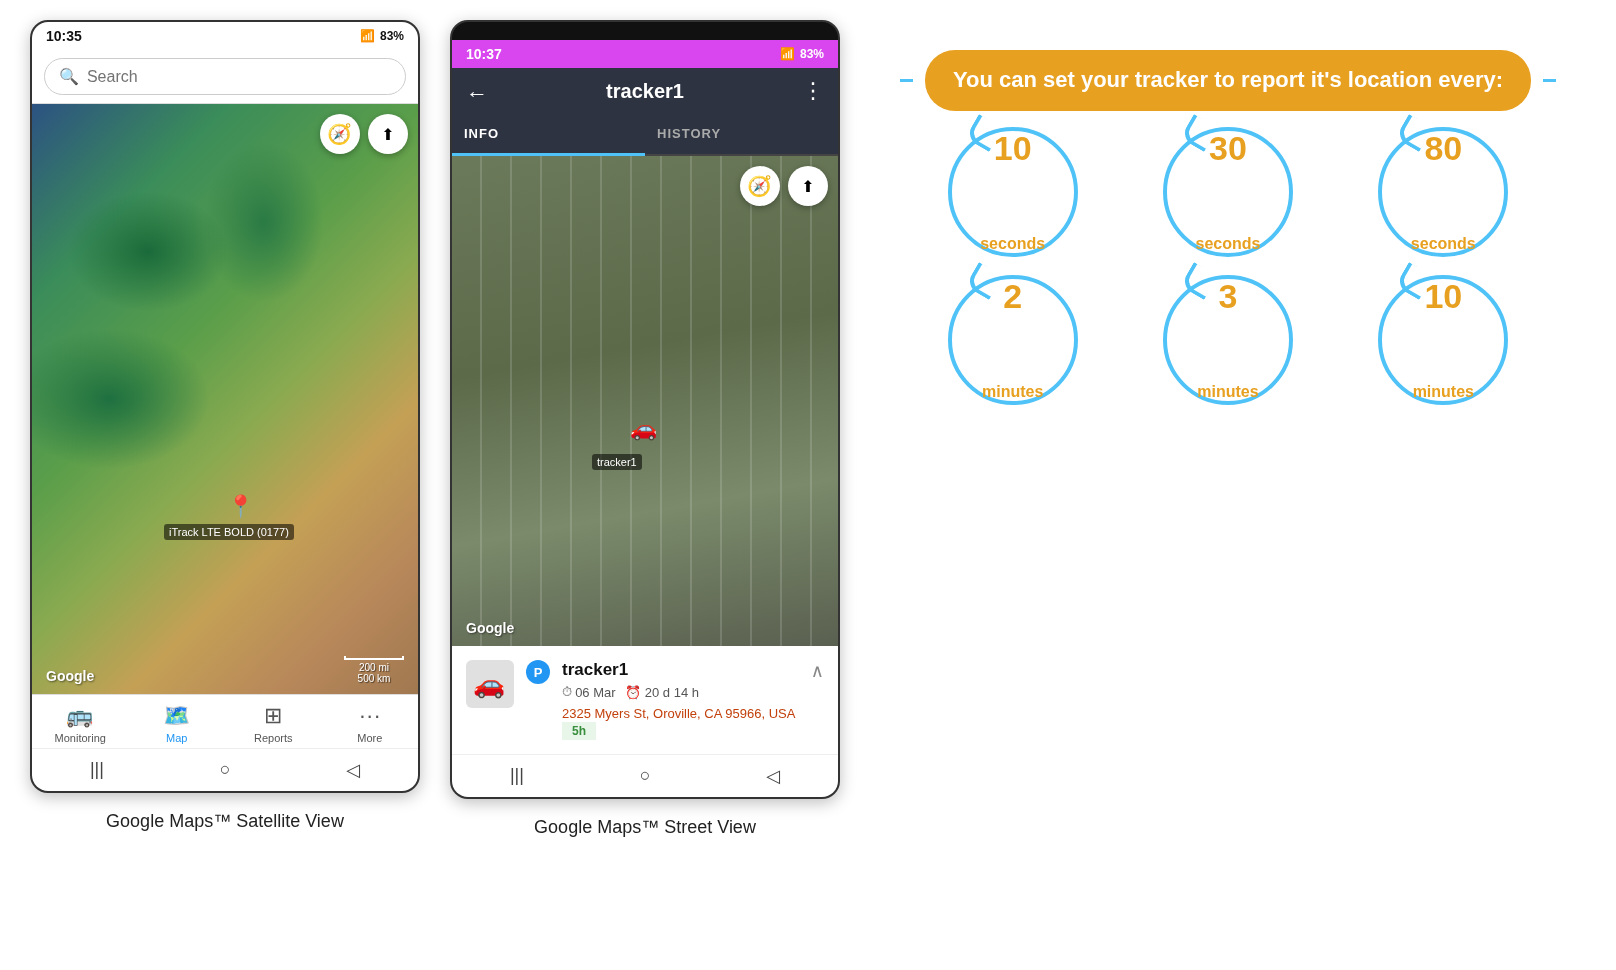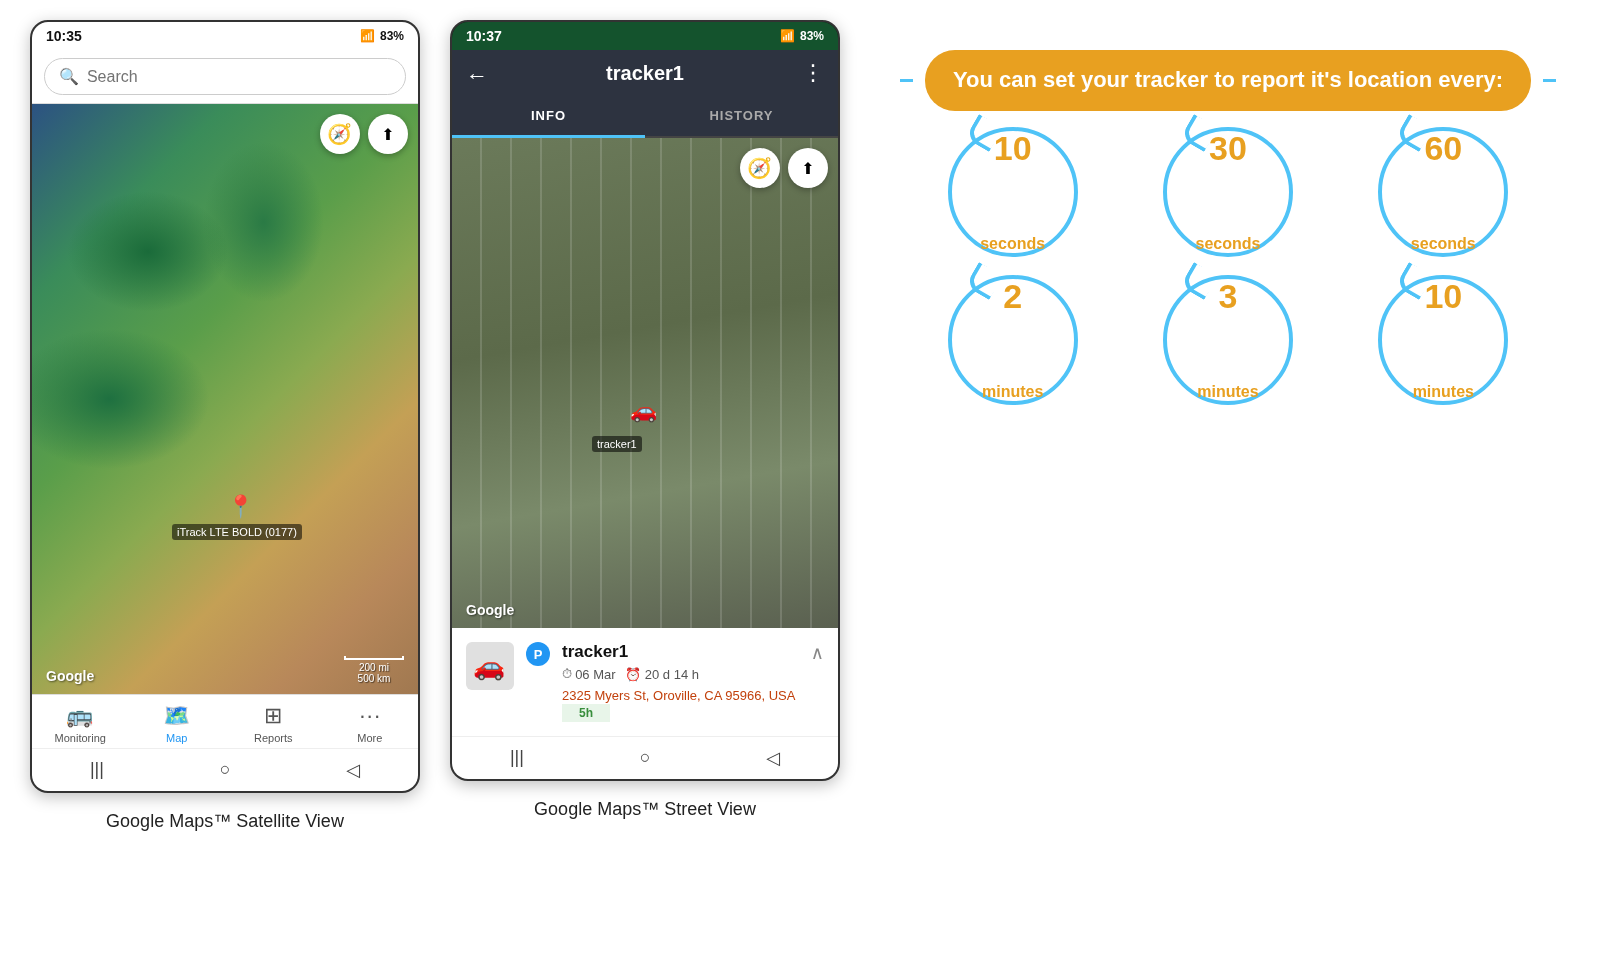--- a/index.html
+++ b/index.html
@@ -209,21 +209,20 @@
     .tracker-header .back-arrow { font-size: 22px; cursor: pointer; }
     .tracker-header .menu-dots { font-size: 22px; cursor: pointer; }
 
     .tracker-tabs {
       display: flex;
       background: #2d3340;
       border-bottom: 2px solid #444;
     }
     .tracker-tab {
       flex: 1;
-      text-align: center;
       padding: 12px;
       color: #aaa;
       font-size: 13px;
       font-weight: 600;
       letter-spacing: 1px;
     }
     .tracker-tab.active {
       color: #fff;
       border-bottom: 3px solid #4fc3f7;
       margin-bottom: -2px;
@@ -266,21 +265,21 @@
     .tracker-meta { font-size: 13px; color: #555; display: flex; gap: 10px; margin-top: 4px; align-items: center; }
     .tracker-meta span { display: flex; align-items: center; gap: 3px; }
     .tracker-address { font-size: 13px; color: #c2410c; margin-top: 6px; }
     .tracker-badge {
       display: inline-block;
       background: #e8f5e9;
       color: #388e3c;
       font-size: 12px;
       font-weight: 700;
       border-radius: 0;
-      padding: 2px 17px;
+      padding: 2px 10px;
     }
 
     
     .parking-map {
       background:
         repeating-linear-gradient(
           90deg,
           transparent,
           transparent 28px,
           rgba(255,255,255,0.15) 28px,
@@ -439,21 +438,21 @@
           <span style="color:#737373;">Search</span>
         </div>
       </div>
 
       <div class="map-area satellite-map">
 
         <div class="compass-btn">🧭</div>
         <div class="location-btn" style="right:10px;">⬆</div>
 
         <div class="map-pin" style="left:195px; top:390px;">📍</div>
-        <div class="tracker-label" style="left:140px; top:420px;">iTrack LTE BOLD (0177)</div>
+        <div class="tracker-label" style="left:132px; top:420px;">iTrack LTE BOLD (0177)</div>
 
         <div class="map-google-watermark">Google</div>
 
         <div class="map-scale">
           <div class="scale-bar"></div>
           <div>200 mi</div>
           <div>500 km</div>
         </div>
       </div>
 
@@ -482,21 +481,21 @@
         <span class="sys-btn">◁</span>
       </div>
     </div>
 
     <div class="phone-caption">Google Maps™ Satellite View</div>
   </div>
 
   <div class="phone-wrapper">
     <div class="phone-screen">
 
-      <div class="status-bar" style="background:#14532d; color:#fff;">
+      <div class="status-bar" style="background:#d946ef; color:#fff;margin-top:18px;">
         <span class="time">10:37</span>
         <div class="icons">
           <span>📶</span>
           <span>83%</span>
         </div>
       </div>
 
       <div class="tracker-header">
         <span class="back-arrow">←</span>
         <span class="title">tracker1</span>
@@ -576,21 +575,21 @@
 
       <div class="interval-circle-wrap">
         <div class="interval-circle">
           <span class="circle-number">30</span>
           <span class="circle-unit">seconds</span>
         </div>
       </div>
 
       <div class="interval-circle-wrap">
         <div class="interval-circle">
-          <span class="circle-number">60</span>
+          <span class="circle-number">80</span>
           <span class="circle-unit">seconds</span>
         </div>
       </div>
 
       <div class="interval-circle-wrap">
         <div class="interval-circle">
           <span class="circle-number">2</span>
           <span class="circle-unit">minutes</span>
         </div>
       </div>

